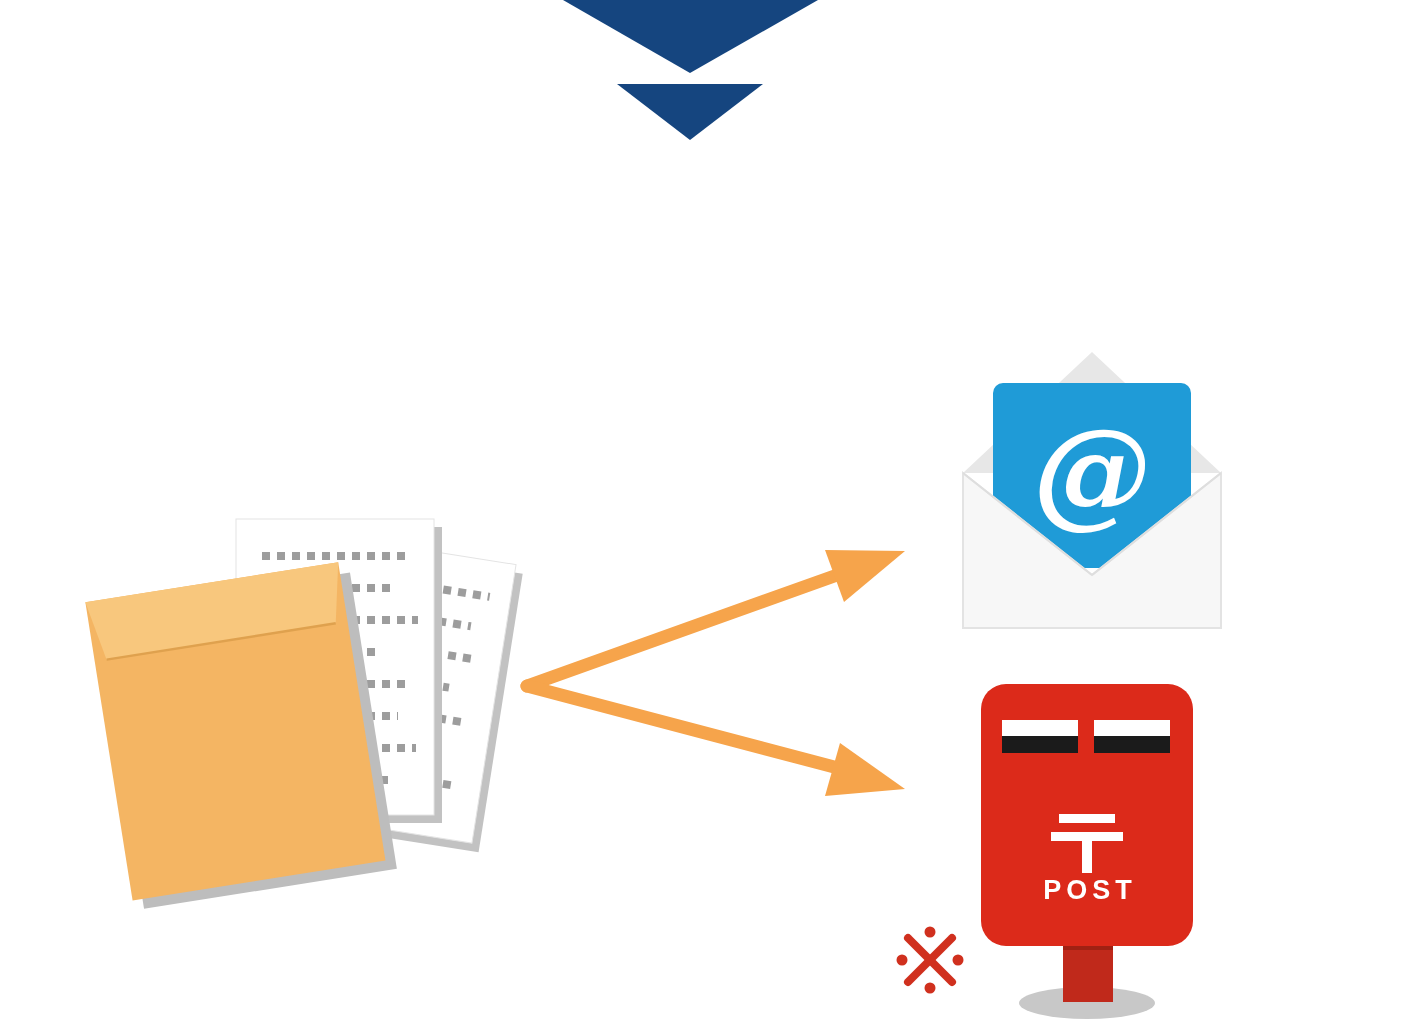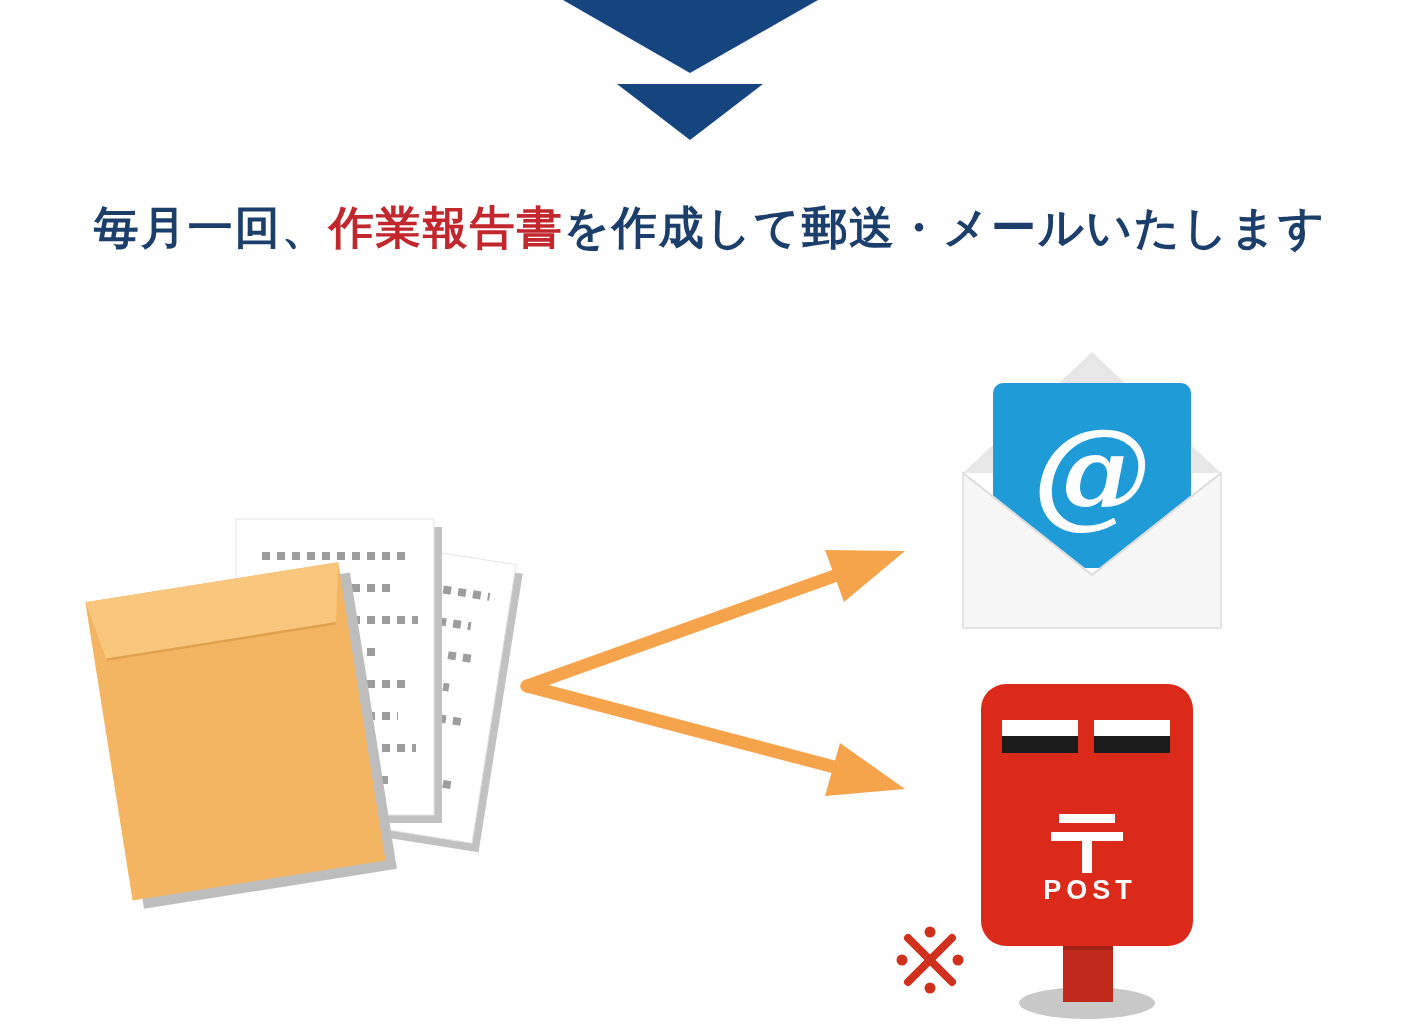--- a/index.html
+++ b/index.html
@@ -132,17 +132,14 @@
       <line x1="908" y1="938" x2="952" y2="982" stroke="#d0301e" stroke-width="8" stroke-linecap="round"></line>
       <line x1="952" y1="938" x2="908" y2="982" stroke="#d0301e" stroke-width="8" stroke-linecap="round"></line>
       <circle cx="902" cy="960" r="5.5" fill="#d0301e"></circle>
       <circle cx="958" cy="960" r="5.5" fill="#d0301e"></circle>
       <circle cx="930" cy="932" r="5.5" fill="#d0301e"></circle>
       <circle cx="930" cy="988" r="5.5" fill="#d0301e"></circle>
     </g>
 
   </svg>
 
-  <div class="headline">
-    <span class="navy">毎月一回、</span><span class="red">作業報告書</span><span class="navy">を作成して郵送・メールいたします</span>
-  </div>
 
 </div>
 
 </body></html>

